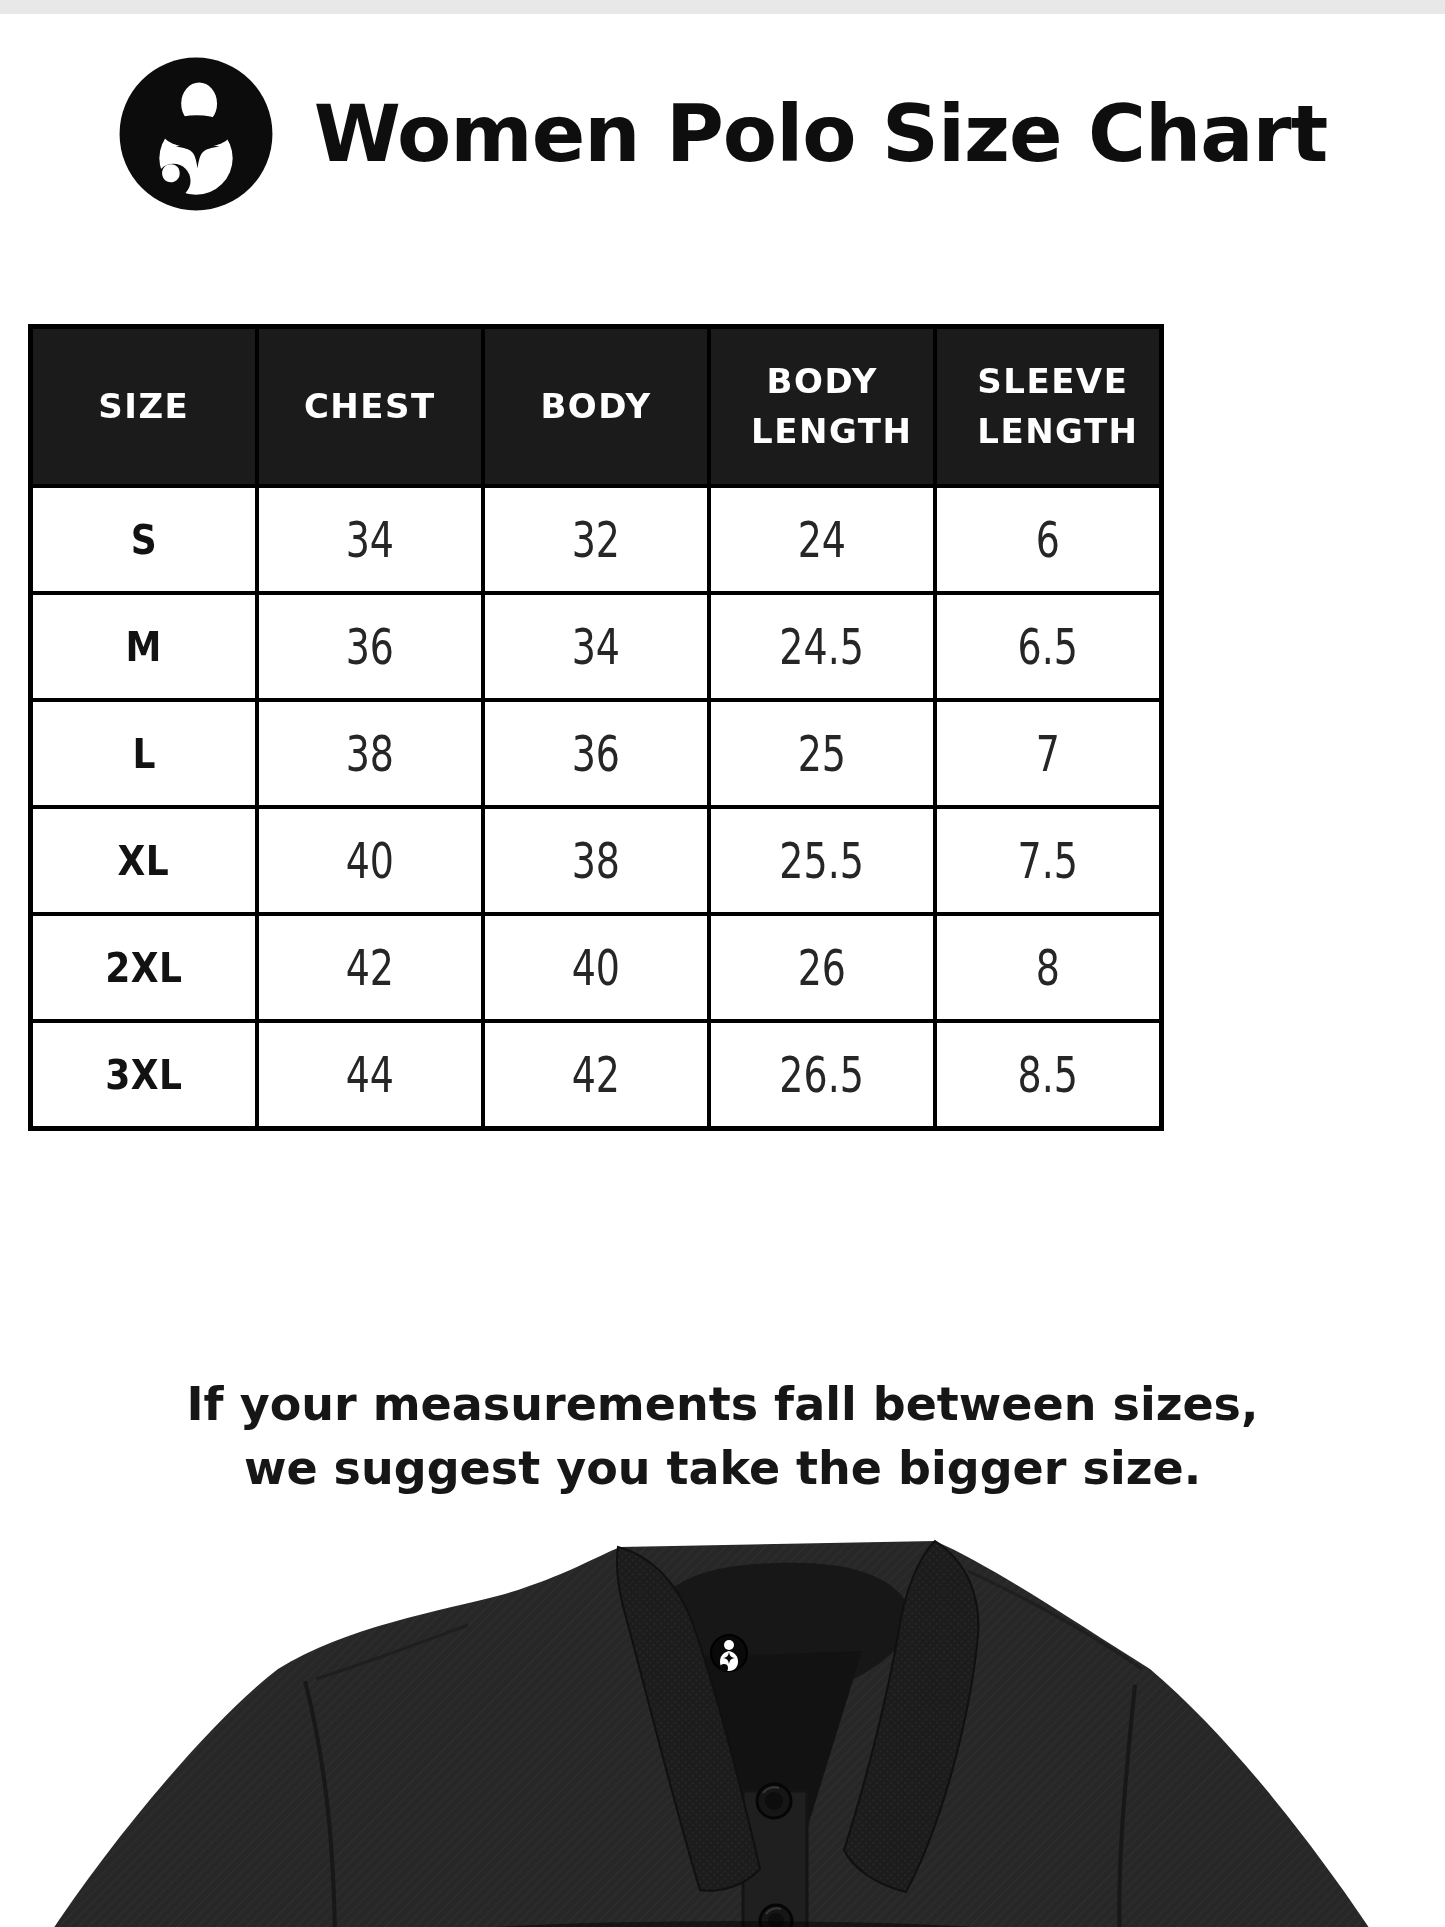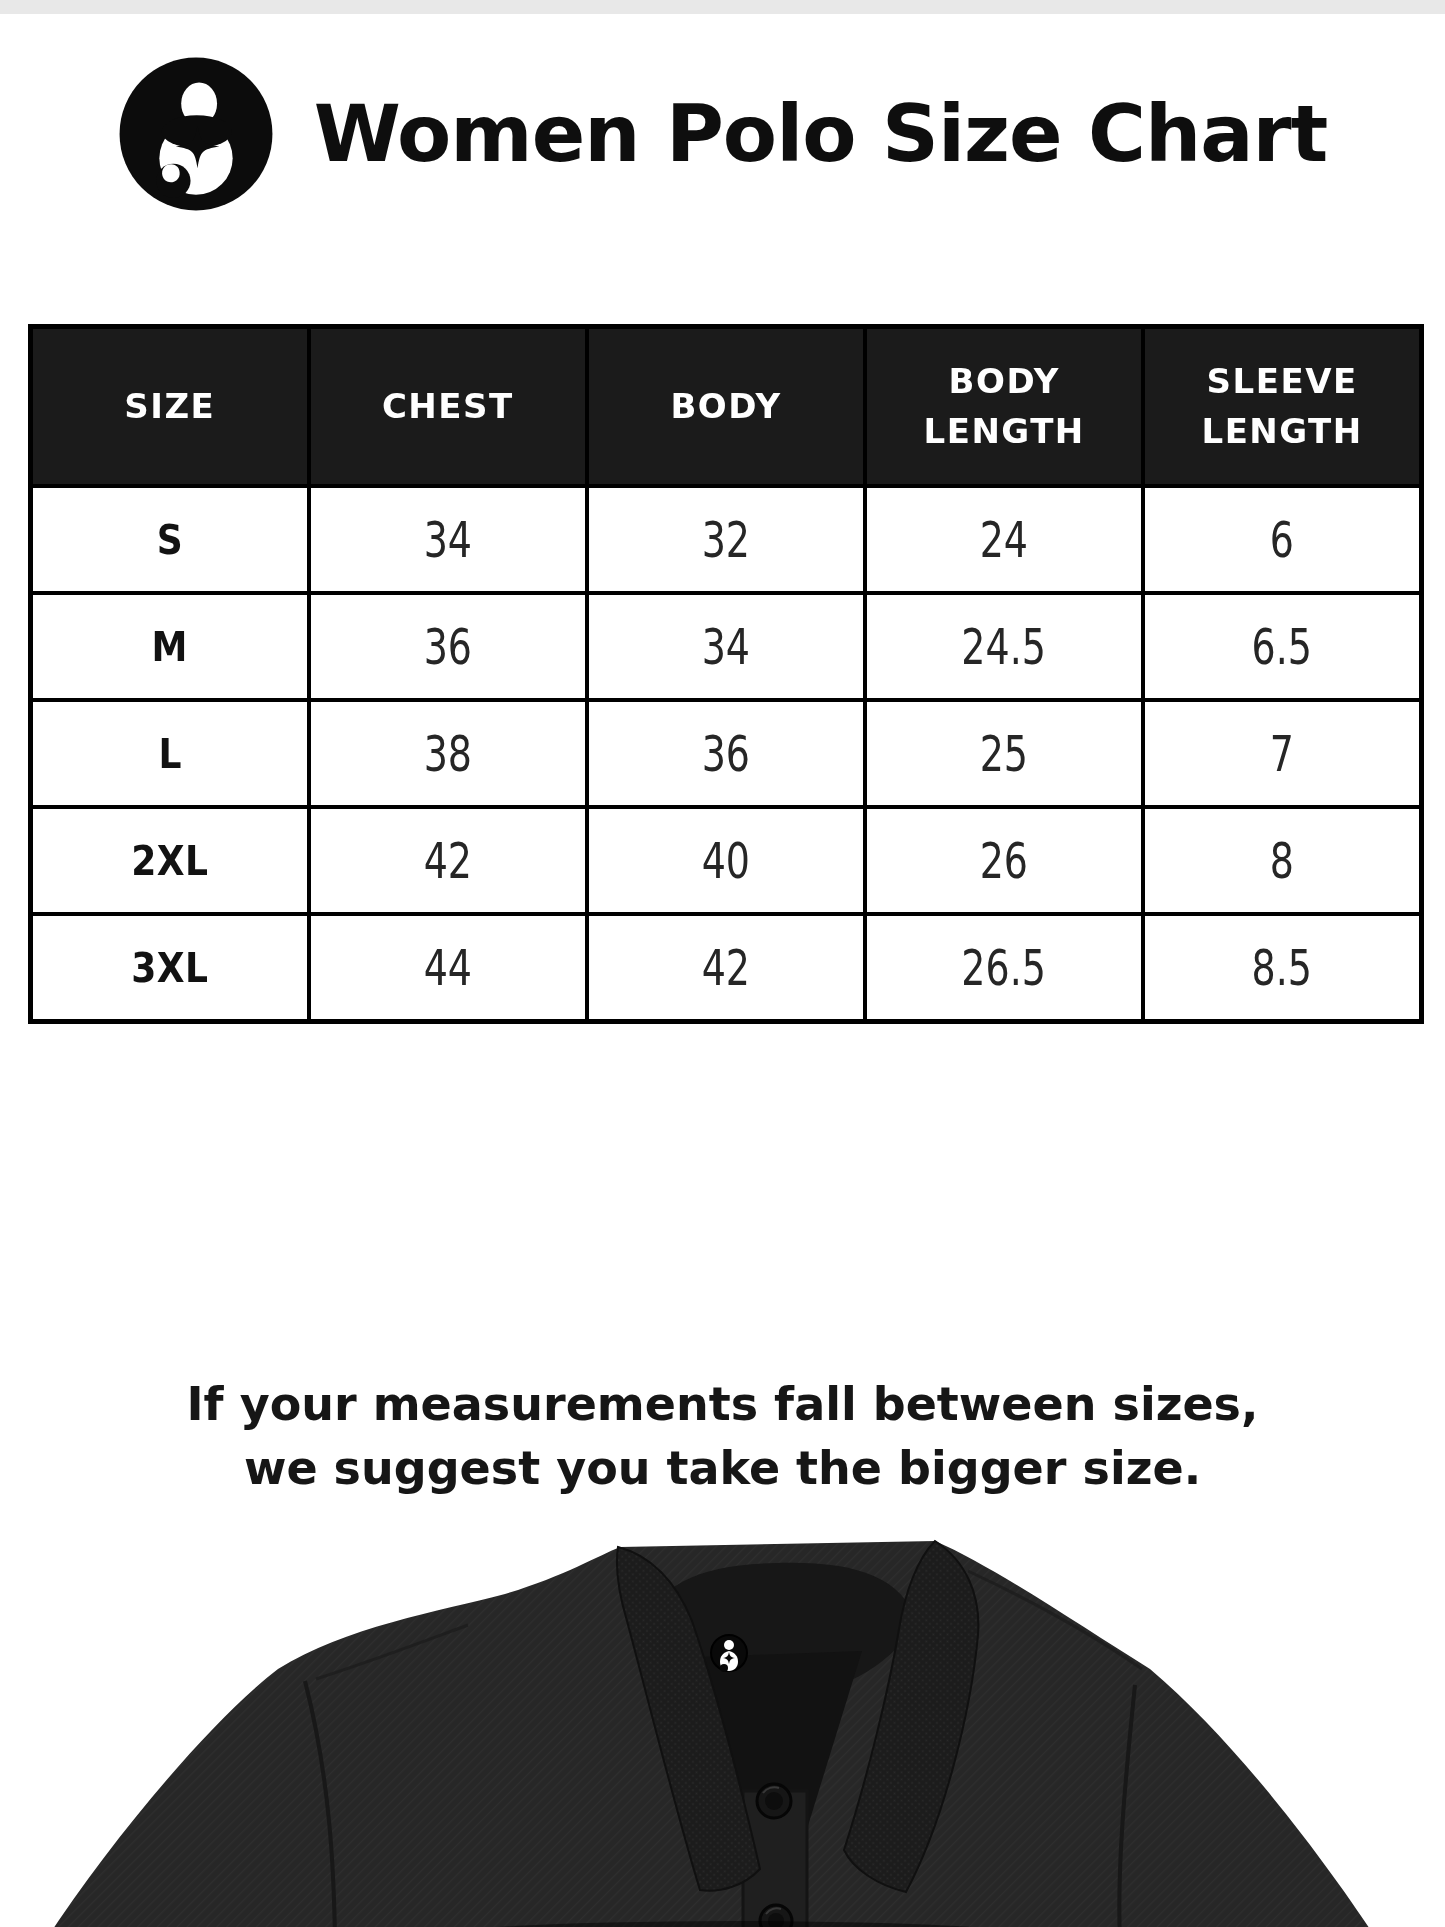--- a/index.html
+++ b/index.html
@@ -32,21 +32,21 @@
     letter-spacing: -1px;
     color: #0e0e0e;
     white-space: nowrap;
   }
 
   
   table.size-table {
     position: absolute;
     left: 28px;
     top: 310px;
-    width: 1396px;
+    width: 1136px;
     border-collapse: collapse;
     table-layout: fixed;
     border: 5px solid #000;
   }
   table.size-table th, table.size-table td {
     border: 4px solid #000;
     text-align: center;
     vertical-align: middle;
     padding: 0;
   }
@@ -147,20 +147,27 @@
         <td><span class="num">6.5</span></td>
       </tr>
       <tr>
         <td><span class="size-label">L</span></td>
         <td><span class="num">38</span></td>
         <td><span class="num">36</span></td>
         <td><span class="num">25</span></td>
         <td><span class="num">7</span></td>
       </tr>
       <tr>
+        <td><span class="size-label">XL</span></td>
+        <td><span class="num">40</span></td>
+        <td><span class="num">38</span></td>
+        <td><span class="num">25.5</span></td>
+        <td><span class="num">7.5</span></td>
+      </tr>
+      <tr>
         <td><span class="size-label">2XL</span></td>
         <td><span class="num">42</span></td>
         <td><span class="num">40</span></td>
         <td><span class="num">26</span></td>
         <td><span class="num">8</span></td>
       </tr>
       <tr>
         <td><span class="size-label">3XL</span></td>
         <td><span class="num">44</span></td>
         <td><span class="num">42</span></td>

